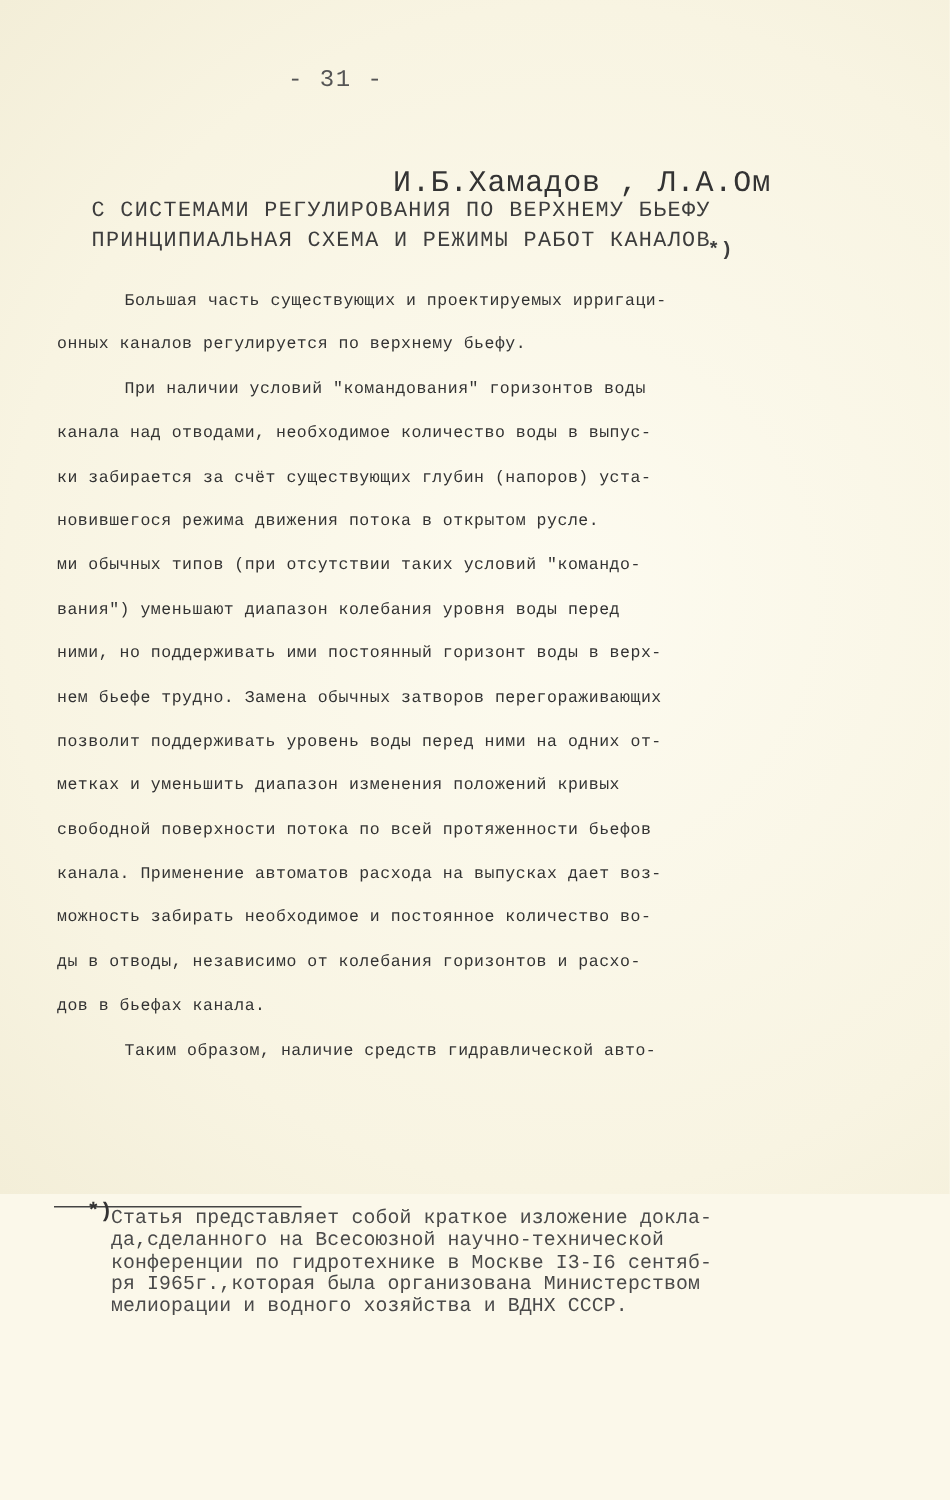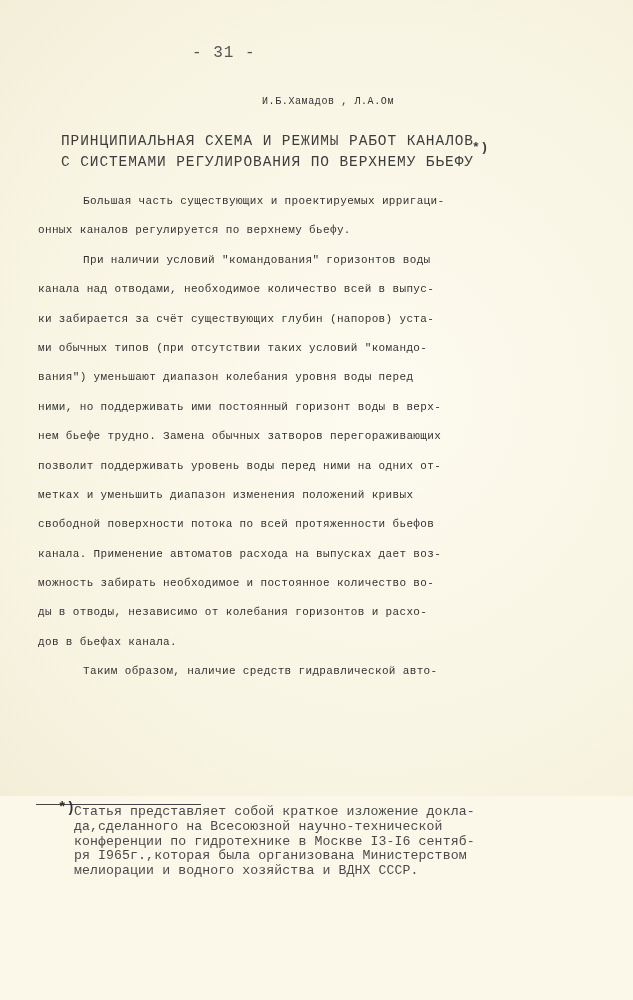--- a/index.html
+++ b/index.html
@@ -24,23 +24,23 @@
     .page-number {
       position: absolute;
       top: 44px;
       left: 192px;
       font-size: 16px;
       letter-spacing: 1px;
       color: #555;
     }
     .authors {
       position: absolute;
-      top: 96px;
+      top: 111px;
       left: 262px;
-      font-size: 10px;
+      font-size: 20px;
       letter-spacing: 0.6px;
       color: #333;
     }
     .title {
       position: absolute;
       top: 131px;
       left: 61px;
       font-size: 14.5px;
       letter-spacing: 0.9px;
       line-height: 20px;
@@ -105,30 +105,31 @@
 </head>
 <body>
 
 <div class="page">
 
   <div class="page-number">- 31 -</div>
 
   <div class="authors">И.Б.Хамадов , Л.А.Ом</div>
 
   <div class="title">
+    <div>С СИСТЕМАМИ РЕГУЛИРОВАНИЯ ПО ВЕРХНЕМУ БЬЕФУ</div>
     <div><span>ПРИНЦИПИАЛЬНАЯ СХЕМА И РЕЖИМЫ РАБОТ КАНАЛОВ</span><span class="footnote-mark">*)</span></div>
-    <div>С СИСТЕМАМИ РЕГУЛИРОВАНИЯ ПО ВЕРХНЕМУ БЬЕФУ</div>
   </div>
 
   <div class="body-text">
     <div class="line indent">Большая часть существующих и проектируемых ирригаци-</div>
     <div class="line">онных каналов регулируется по верхнему бьефу.</div>
     <div class="line indent">При наличии условий "командования" горизонтов воды</div>
-    <div class="line">канала над отводами, необходимое количество всей в выпус-</div>
+    <div class="line">канала над отводами, необходимое количество воды в выпус-</div>
     <div class="line">ки забирается за счёт существующих глубин (напоров) уста-</div>
+    <div class="line">новившегося режима движения потока в открытом русле.</div>
     <div class="line">ми обычных типов (при отсутствии таких условий "командо-</div>
     <div class="line">вания") уменьшают диапазон колебания уровня воды перед</div>
     <div class="line">ними, но поддерживать ими постоянный горизонт воды в верх-</div>
     <div class="line">нем бьефе трудно. Замена обычных затворов перегораживающих</div>
     <div class="line">позволит поддерживать уровень воды перед ними на одних от-</div>
     <div class="line">метках и уменьшить диапазон изменения положений кривых</div>
     <div class="line">свободной поверхности потока по всей протяженности бьефов</div>
     <div class="line">канала. Применение автоматов расхода на выпусках дает воз-</div>
     <div class="line">можность забирать необходимое и постоянное количество во-</div>
     <div class="line">ды в отводы, независимо от колебания горизонтов и расхо-</div>

